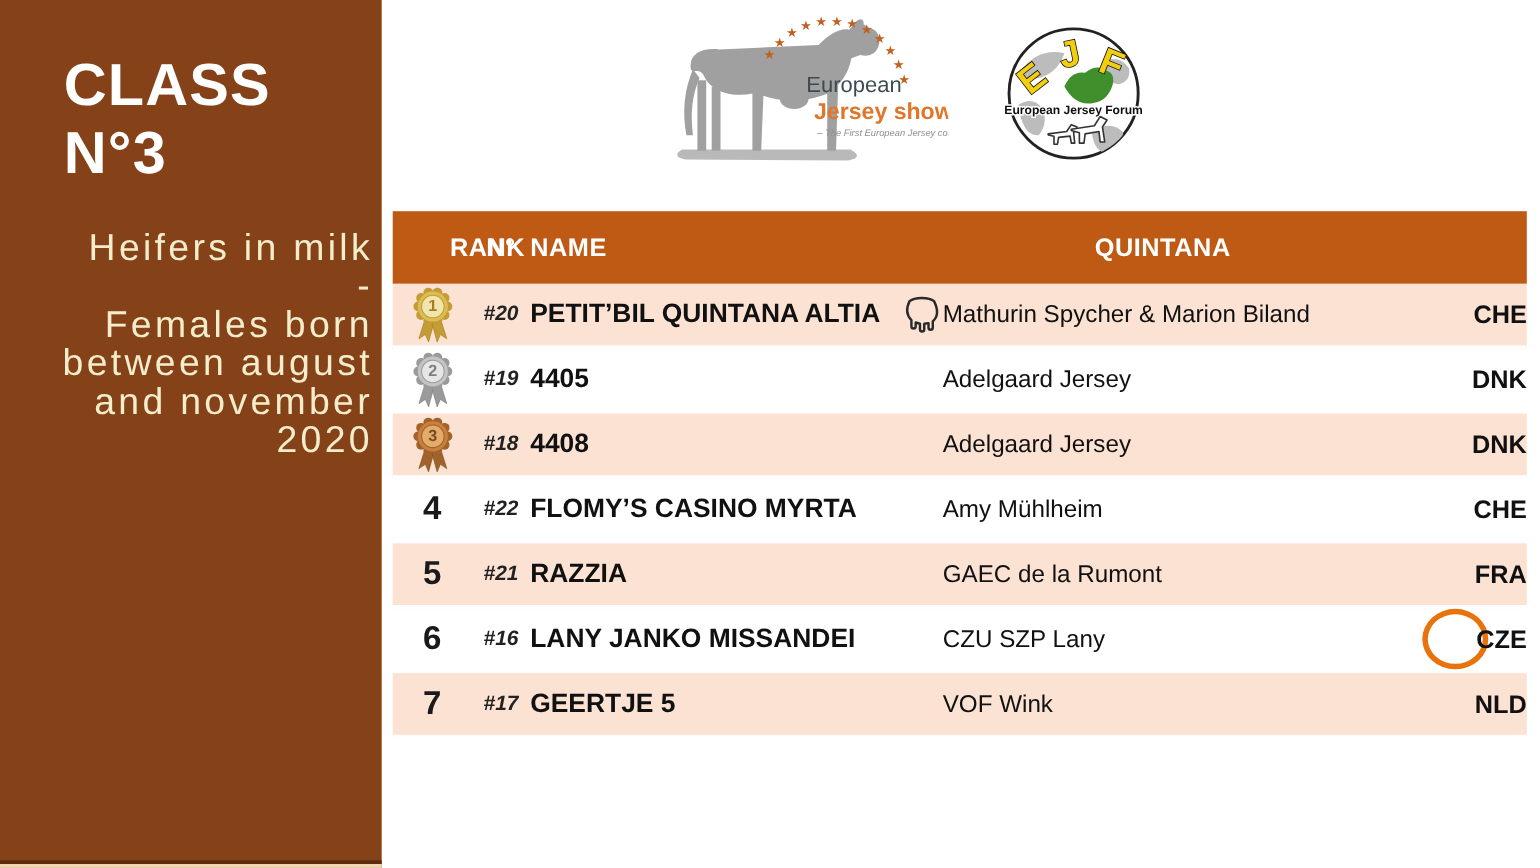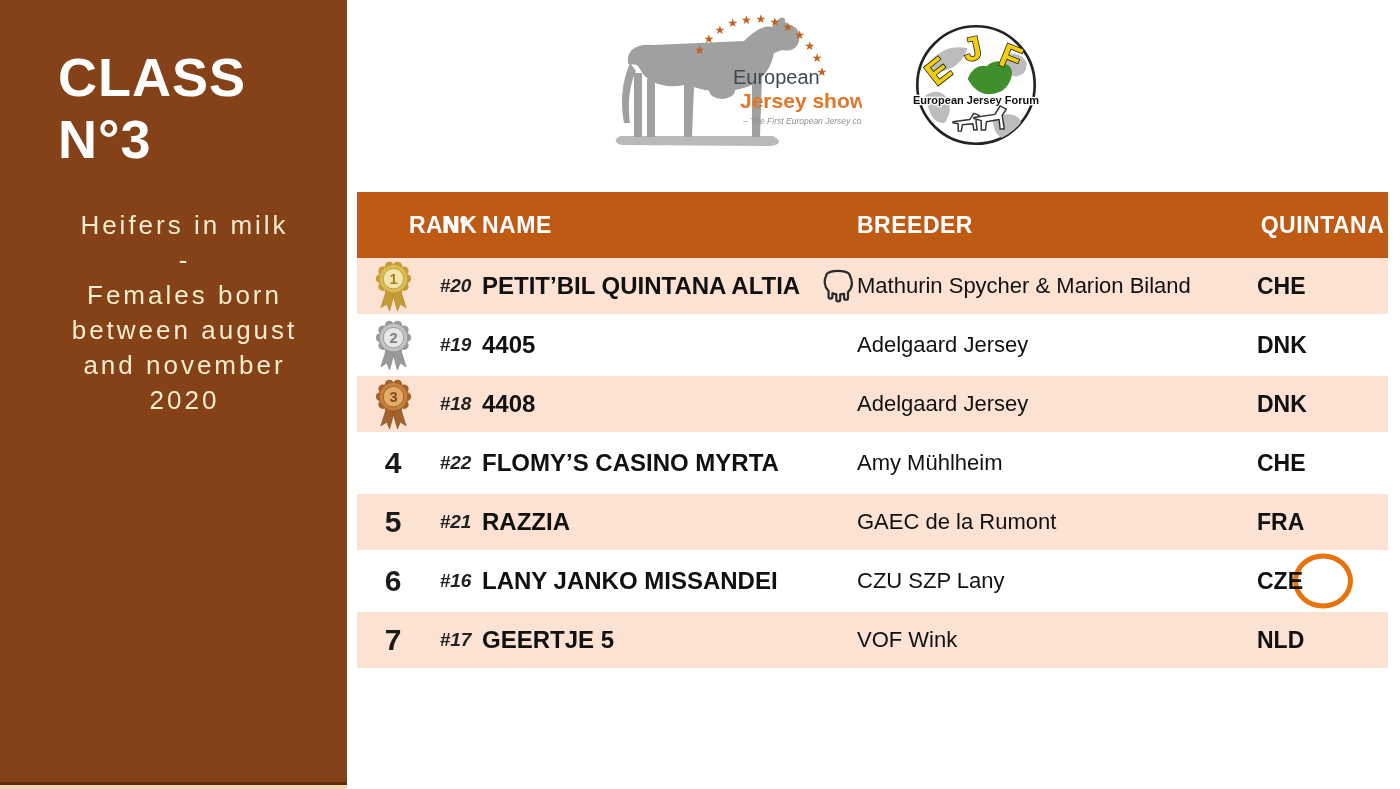--- a/index.html
+++ b/index.html
@@ -6,21 +6,21 @@
   html,body { width:1400px; height:789px; overflow:hidden; background:#ffffff;
               font-family:"Liberation Sans","DejaVu Sans",sans-serif; }
   .slide { position:relative; width:1400px; height:789px; background:#ffffff; }
 
   
   .sidebar { position:absolute; left:0; top:0; width:347px; height:789px; background:#854218;padding-left:22px; }
   .sidebar::after { content:""; position:absolute; left:0; right:0; bottom:0; height:7px;
                     background:linear-gradient(#5e2d0e 0 3px,#efd7b5 3px 100%); }
   .class-title { color:#ffffff; font-size:54px; font-weight:bold; letter-spacing:1px;
                  padding:46px 0 0 36px; }
-  .class-subtitle { margin-top:38px; text-align:center; color:#f3edcc; font-size:26px;
+  .class-subtitle { margin-top:38px; text-align:right; color:#f3edcc; font-size:34px;
                     letter-spacing:3px; line-height:35px; padding:0 8px; }
 
   
   .ejs-logo { position:absolute; left:606px; top:5px; width:256px; height:146px; }
   .ejf-logo { position:absolute; left:913px; top:20px; width:126px; height:130px; }
 
   
   .results-table { position:absolute; left:357px; top:192px; width:1031px; }
   .t-header { display:grid; grid-template-columns:72px 53px 375px 400px 131px;
               align-items:center; height:66px; background:#bf5a15; color:#fff;
@@ -33,21 +33,21 @@
   .t-row.peach { background:#fbe2d2; }
   .c-rank { display:flex; justify-content:center; align-items:center; height:100%; }
   .rank-num { font-size:30px; font-weight:bold; color:#1a1a1a; }
   .medal { display:block; }
   .c-num { font-style:italic; font-weight:600; font-size:19px; color:#222; text-align:center; }
   .c-name { display:flex; align-items:center; gap:18px; }
   .name-text { font-size:24px; font-weight:bold; color:#111; white-space:nowrap;text-align:center; }
   .udder { display:none; flex:none; }
   .c-breeder { font-size:22px; color:#111; white-space:nowrap; }
   .c-country { position:relative; text-align:center; height:100%;
-               display:flex; align-items:center; justify-content:flex-start; }
+               display:flex; align-items:center; justify-content:flex-end; }
   .country-text { font-size:23px; font-weight:bold; color:#111; position:relative; z-index:1; }
   .ring { position:absolute; left:50%; top:50%; width:60px; height:55px;
           transform:translate(-50%,-50%); border:5px solid #e8720c; border-radius:50%; }
 </style>
 </head>
 <body>
 
 <div class="slide">
 
   <div class="sidebar">
@@ -120,21 +120,20 @@
       <path d="M38,97 l16,-2 l4,-6 l5,2 l-3,5 l1,9 l-3,0 l-1,-6 l-10,1 l-1,6 l-3,0 l0,-7 l-5,-1 z"></path>
       <path d="M58,93 l20,-3 l5,-8 l6,3 l-4,6 l2,13 l-4,0 l-1,-9 l-12,2 l-1,8 l-4,0 l0,-9 l-7,-2 z"></path>
     </g>
   </svg>
 
   <div class="results-table">
     <div class="t-header">
       <span class="h-rank">RANK</span>
       <span class="h-num">N°</span>
       <span class="h-name">NAME</span>
-      <span class="h-breeder">BREEDER</span>
       <span class="h-country">QUINTANA</span>
     </div>
     <div>
         <div class="t-row peach">
     <div class="cell c-rank">
             <svg class="medal" viewBox="0 0 44 56" width="43" height="55">
     <path d="M15,31 L9,50 L15,46 L18,53 L23,35 Z" fill="#c59b35" stroke="#a87e1c" stroke-width="0.6"></path>
     <path d="M29,31 L35,50 L29,46 L26,53 L21,35 Z" fill="#c59b35" stroke="#a87e1c" stroke-width="0.6"></path>
     <circle cx="35.5" cy="20.0" r="4.6" fill="#c59b35"></circle>
               <circle cx="32.9" cy="27.9" r="4.6" fill="#c59b35"></circle>

